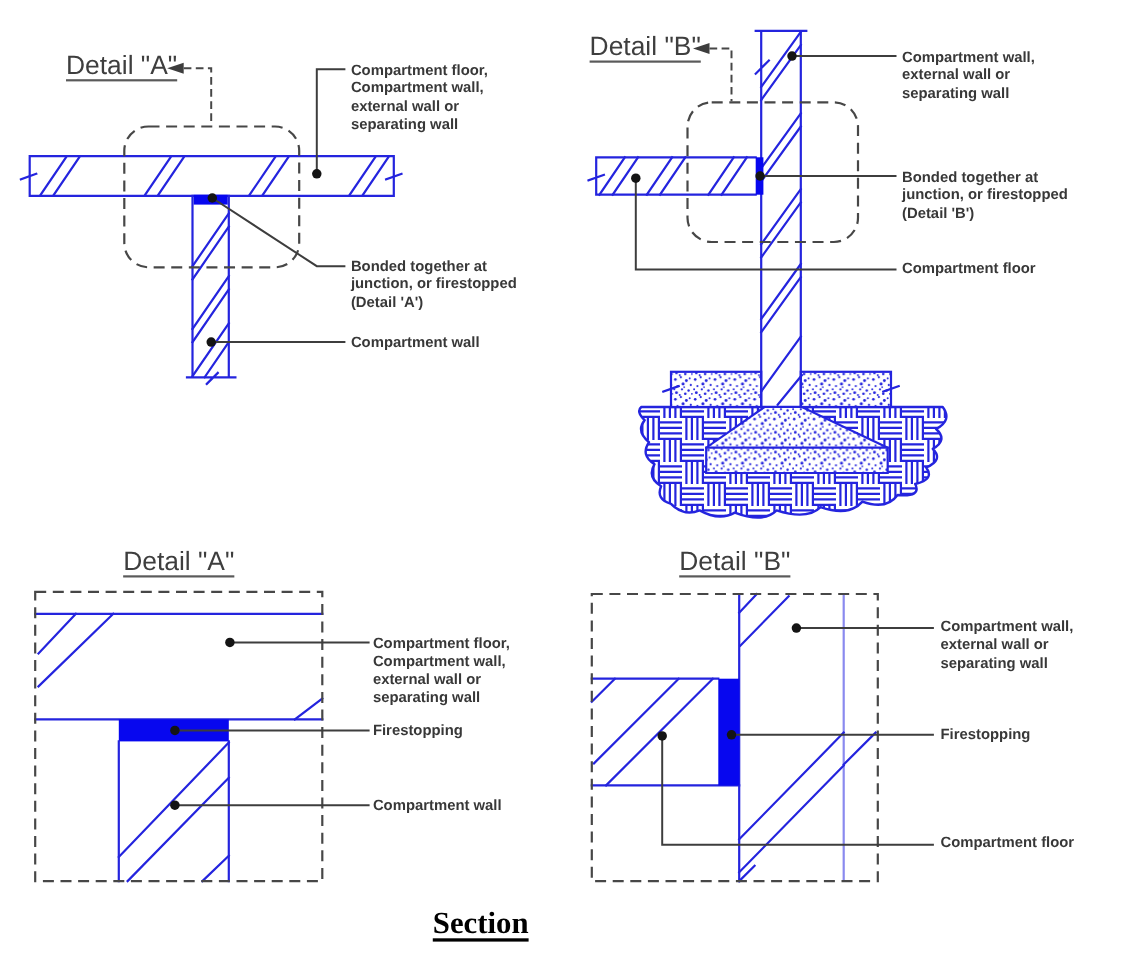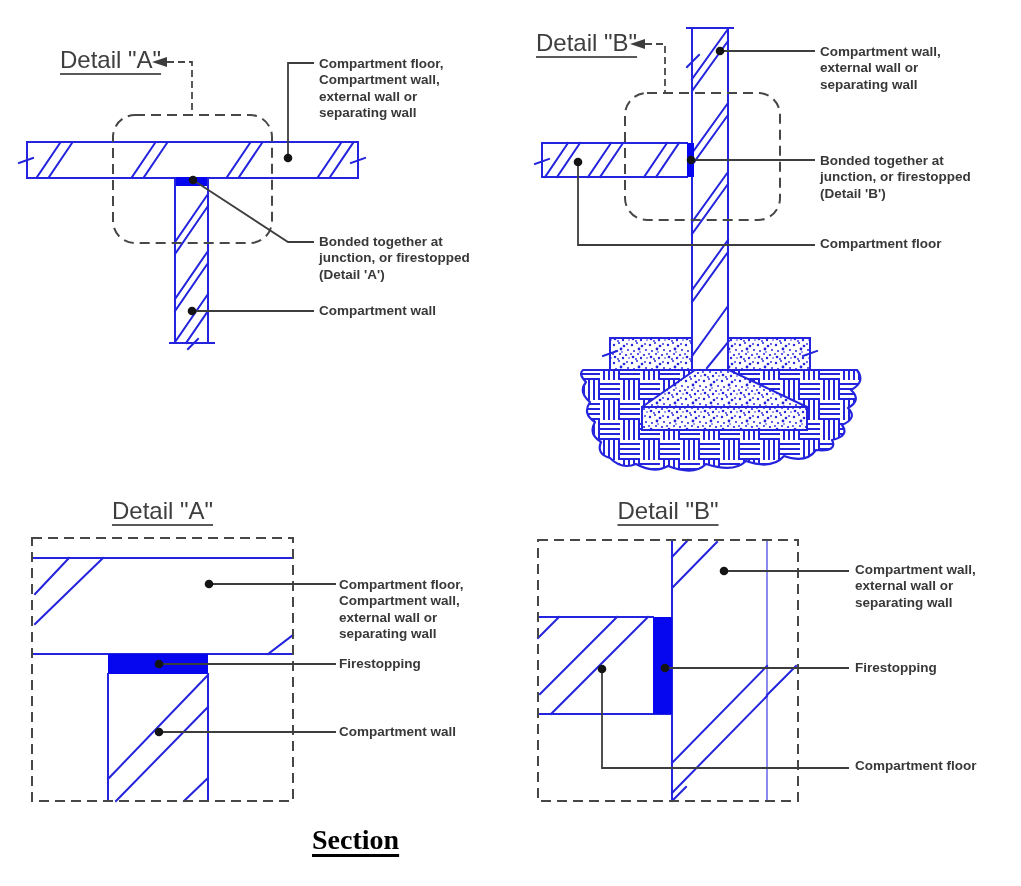--- a/index.html
+++ b/index.html
@@ -13,21 +13,21 @@
   .dot{fill:#141414;stroke:none;}
   .dash{stroke:#474747;stroke-width:2;fill:none;stroke-dasharray:10 6;}
   .dasharrow{stroke:#474747;stroke-width:1.8;fill:none;stroke-dasharray:7 4;}
   .ah{fill:#3d3d3d;stroke:none;}
   .lbl{position:absolute;font-weight:bold;font-size:13.5px;line-height:16.3px;
        color:#383838;white-space:pre-line;}
   .title{position:absolute;font-size:24px;color:#3e3e3e;
          text-decoration:underline;text-decoration-color:#5a5a5a;
          text-decoration-thickness:2px;text-underline-offset:5px;}
   .center{text-align:center;}
-  #section-title{position:absolute;left:312px;top:824px;width:250px;text-align:left;
+  #section-title{position:absolute;left:312px;top:824px;width:250px;text-align:center;
         font-family:"Liberation Serif",serif;font-weight:bold;font-size:28px;color:#000;
         text-decoration:underline;text-decoration-thickness:3px;text-underline-offset:5px;}
 </style>
 </head>
 <body>
 
 <div id="page">
 
 <svg width="1021" height="886" viewBox="0 0 1021 886">
   <defs>

